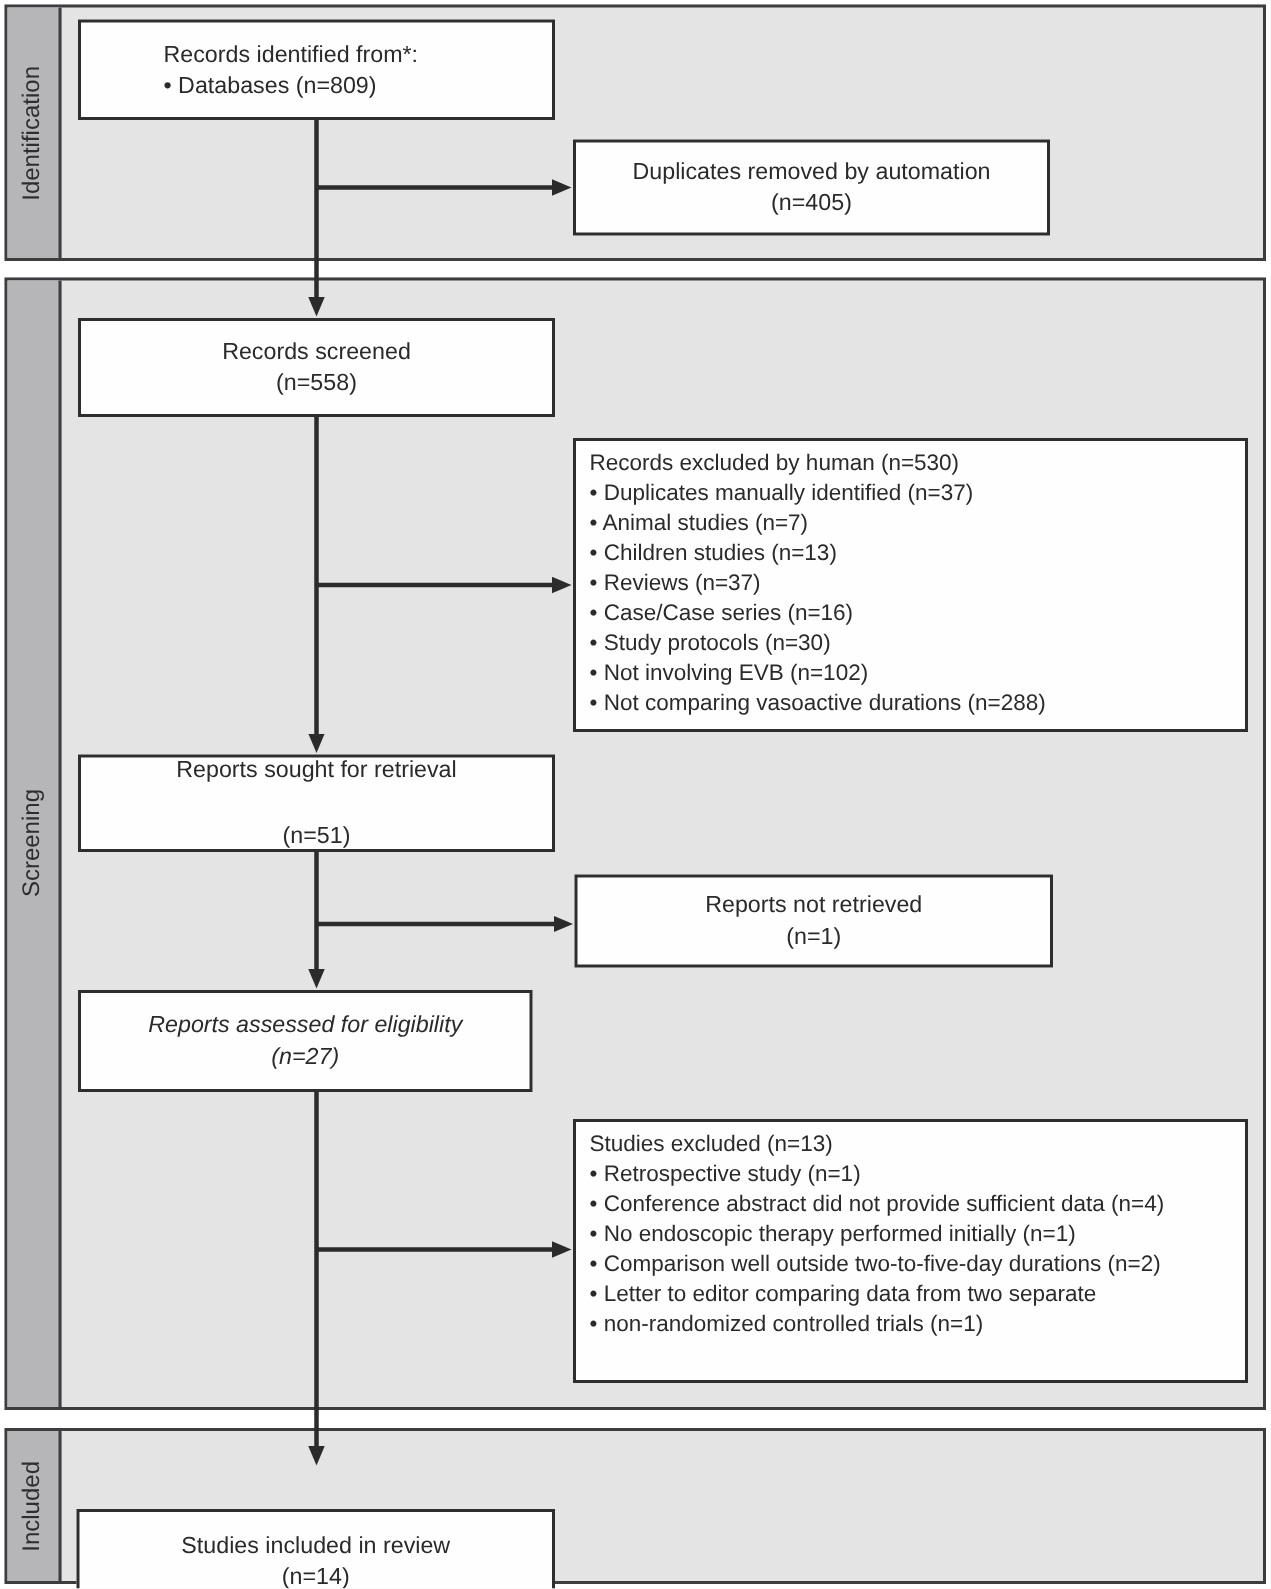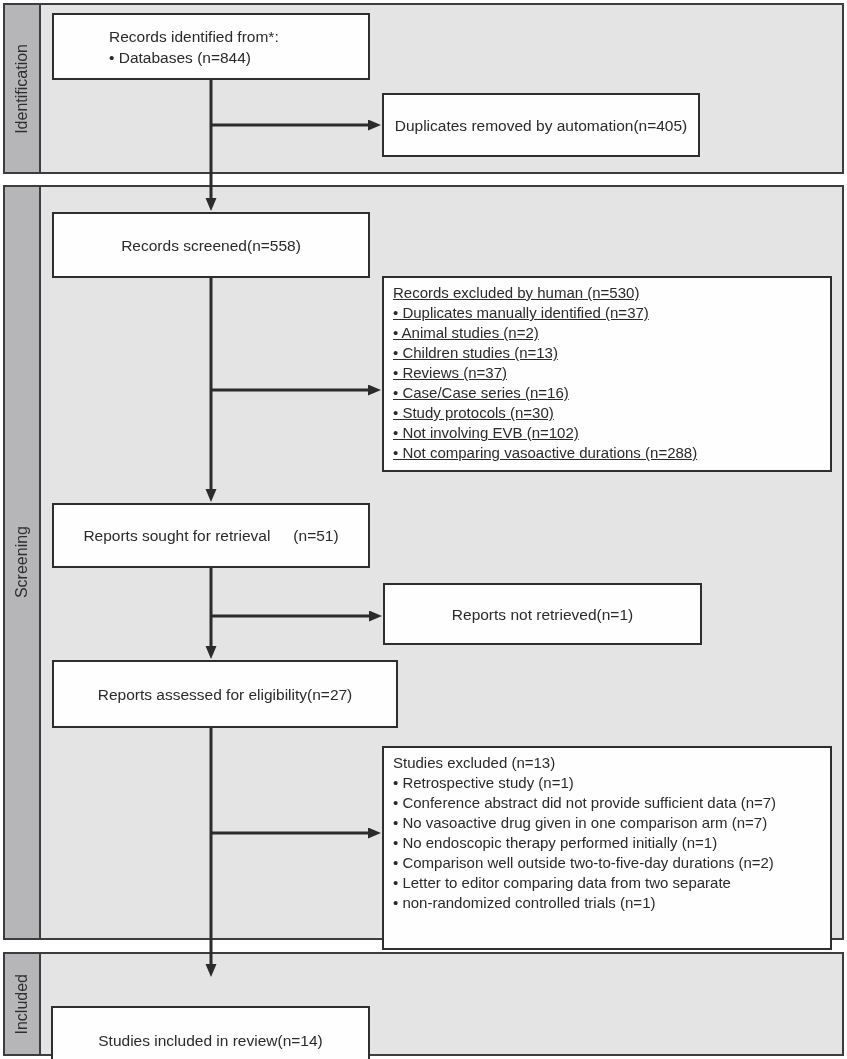--- a/index.html
+++ b/index.html
@@ -42,21 +42,21 @@
     position: absolute;
     background: #fefefe;
     border: 2px solid #2e2e30;
     box-sizing: border-box;
     z-index: 10;
     font-size: 15.5px;
     line-height: 21px;
   }
   .fbox.center {
     display: flex;
-    flex-direction: row;
+    flex-direction: column;
     align-items: center;
     justify-content: center;
     text-align: center;
   }
   .fbox.leftblock {
     display: flex;
     flex-direction: column;
     align-items: flex-start;
     justify-content: center;
     text-align: left;
@@ -111,68 +111,67 @@
       <line x1="211" y1="390" x2="369" y2="390" marker-end="url(#ah)"></line>
       <line x1="211" y1="567" x2="211" y2="647" marker-end="url(#ah)"></line>
       <line x1="211" y1="616" x2="370" y2="616" marker-end="url(#ah)"></line>
       <line x1="211" y1="727" x2="211" y2="965" marker-end="url(#ah)"></line>
       <line x1="211" y1="833" x2="369" y2="833" marker-end="url(#ah)"></line>
     </g>
   </svg>
 
   <div class="fbox leftblock" style="left:52px; top:13px; width:318px; height:67px;">
     <div>Records identified from*:</div>
-    <div>• Databases (n=844)</div>
+    <div>• Databases (n=809)</div>
   </div>
 
   <div class="fbox center" style="left:382px; top:93px; width:318px; height:64px;">
     <div>Duplicates removed by automation</div>
     <div>(n=405)</div>
   </div>
 
   <div class="fbox center" style="left:52px; top:212px; width:318px; height:66px;">
     <div>Records screened</div>
     <div>(n=558)</div>
   </div>
 
-  <div class="fbox list" style="left:382px; top:276px; width:450px; height:196px;text-decoration:underline;">
+  <div class="fbox list" style="left:382px; top:292px; width:450px; height:196px;">
     <div>Records excluded by human (n=530)</div>
     <div>
         <div class="list-item">• Duplicates manually identified (n=37)</div>
-        <div class="list-item">• Animal studies (n=2)</div>
+        <div class="list-item">• Animal studies (n=7)</div>
         <div class="list-item">• Children studies (n=13)</div>
         <div class="list-item">• Reviews (n=37)</div>
         <div class="list-item">• Case/Case series (n=16)</div>
         <div class="list-item">• Study protocols (n=30)</div>
         <div class="list-item">• Not involving EVB (n=102)</div>
         <div class="list-item">• Not comparing vasoactive durations (n=288)</div>
       </div>
   </div>
 
   <div class="fbox center" style="left:52px; top:503px; width:318px; height:65px;gap:23px;">
     <div>Reports sought for retrieval</div>
     <div>(n=51)</div>
   </div>
 
   <div class="fbox center" style="left:383px; top:583px; width:319px; height:62px;align-items:center;">
     <div>Reports not retrieved</div>
     <div>(n=1)</div>
   </div>
 
-  <div class="fbox center" style="left:52px; top:660px; width:346px; height:68px;">
+  <div class="fbox center" style="left:52px; top:660px; width:303px; height:68px;font-style:italic;">
     <div>Reports assessed for eligibility</div>
     <div>(n=27)</div>
   </div>
 
-  <div class="fbox list" style="left:382px; top:746px; width:450px; height:204px;">
+  <div class="fbox list" style="left:382px; top:746px; width:450px; height:176px;">
     <div>Studies excluded (n=13)</div>
     <div>
         <div class="list-item">• Retrospective study (n=1)</div>
-        <div class="list-item">• Conference abstract did not provide sufficient data (n=7)</div>
-        <div class="list-item">• No vasoactive drug given in one comparison arm (n=7)</div>
+        <div class="list-item">• Conference abstract did not provide sufficient data (n=4)</div>
         <div class="list-item">• No endoscopic therapy performed initially (n=1)</div>
         <div class="list-item">• Comparison well outside two-to-five-day durations (n=2)</div>
         <div class="list-item">• Letter to editor comparing data from two separate</div>
         <div class="list-item">• non-randomized controlled trials (n=1)</div>
       </div>
   </div>
 
   <div class="fbox center" style="left:51px; top:978px; width:319px; height:69px;margin-top:28px;">
     <div>Studies included in review</div>
     <div>(n=14)</div>

